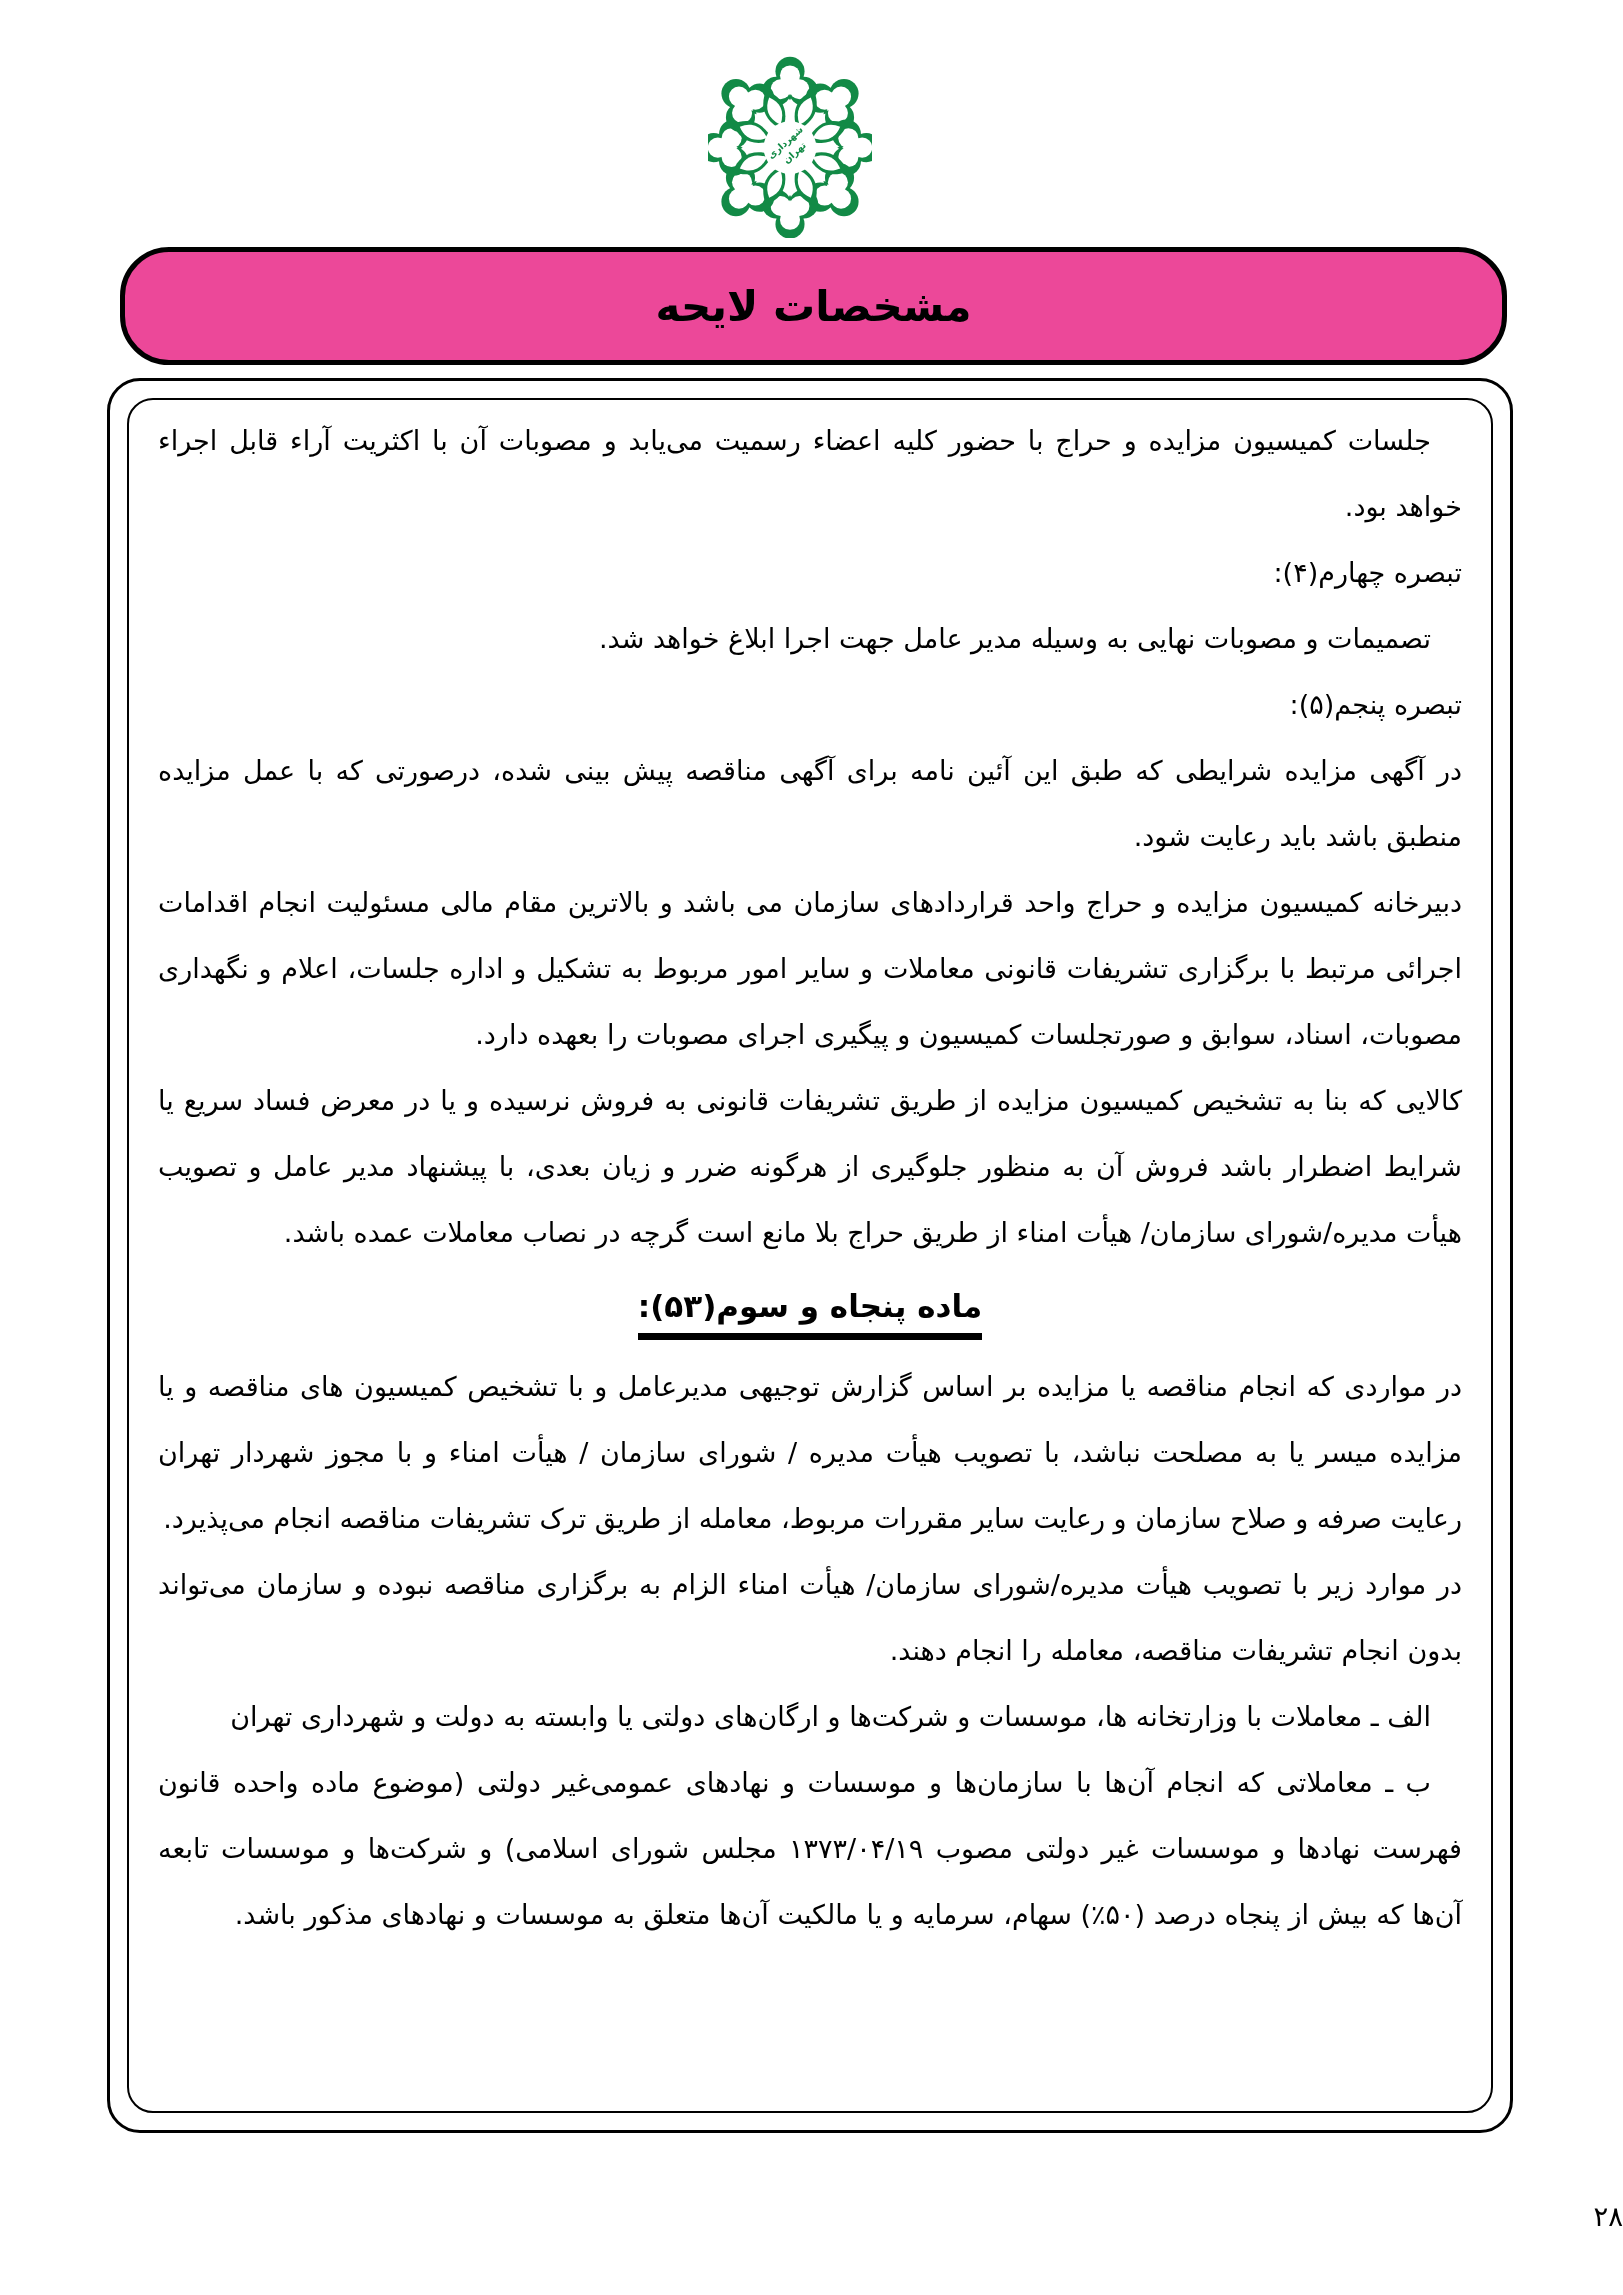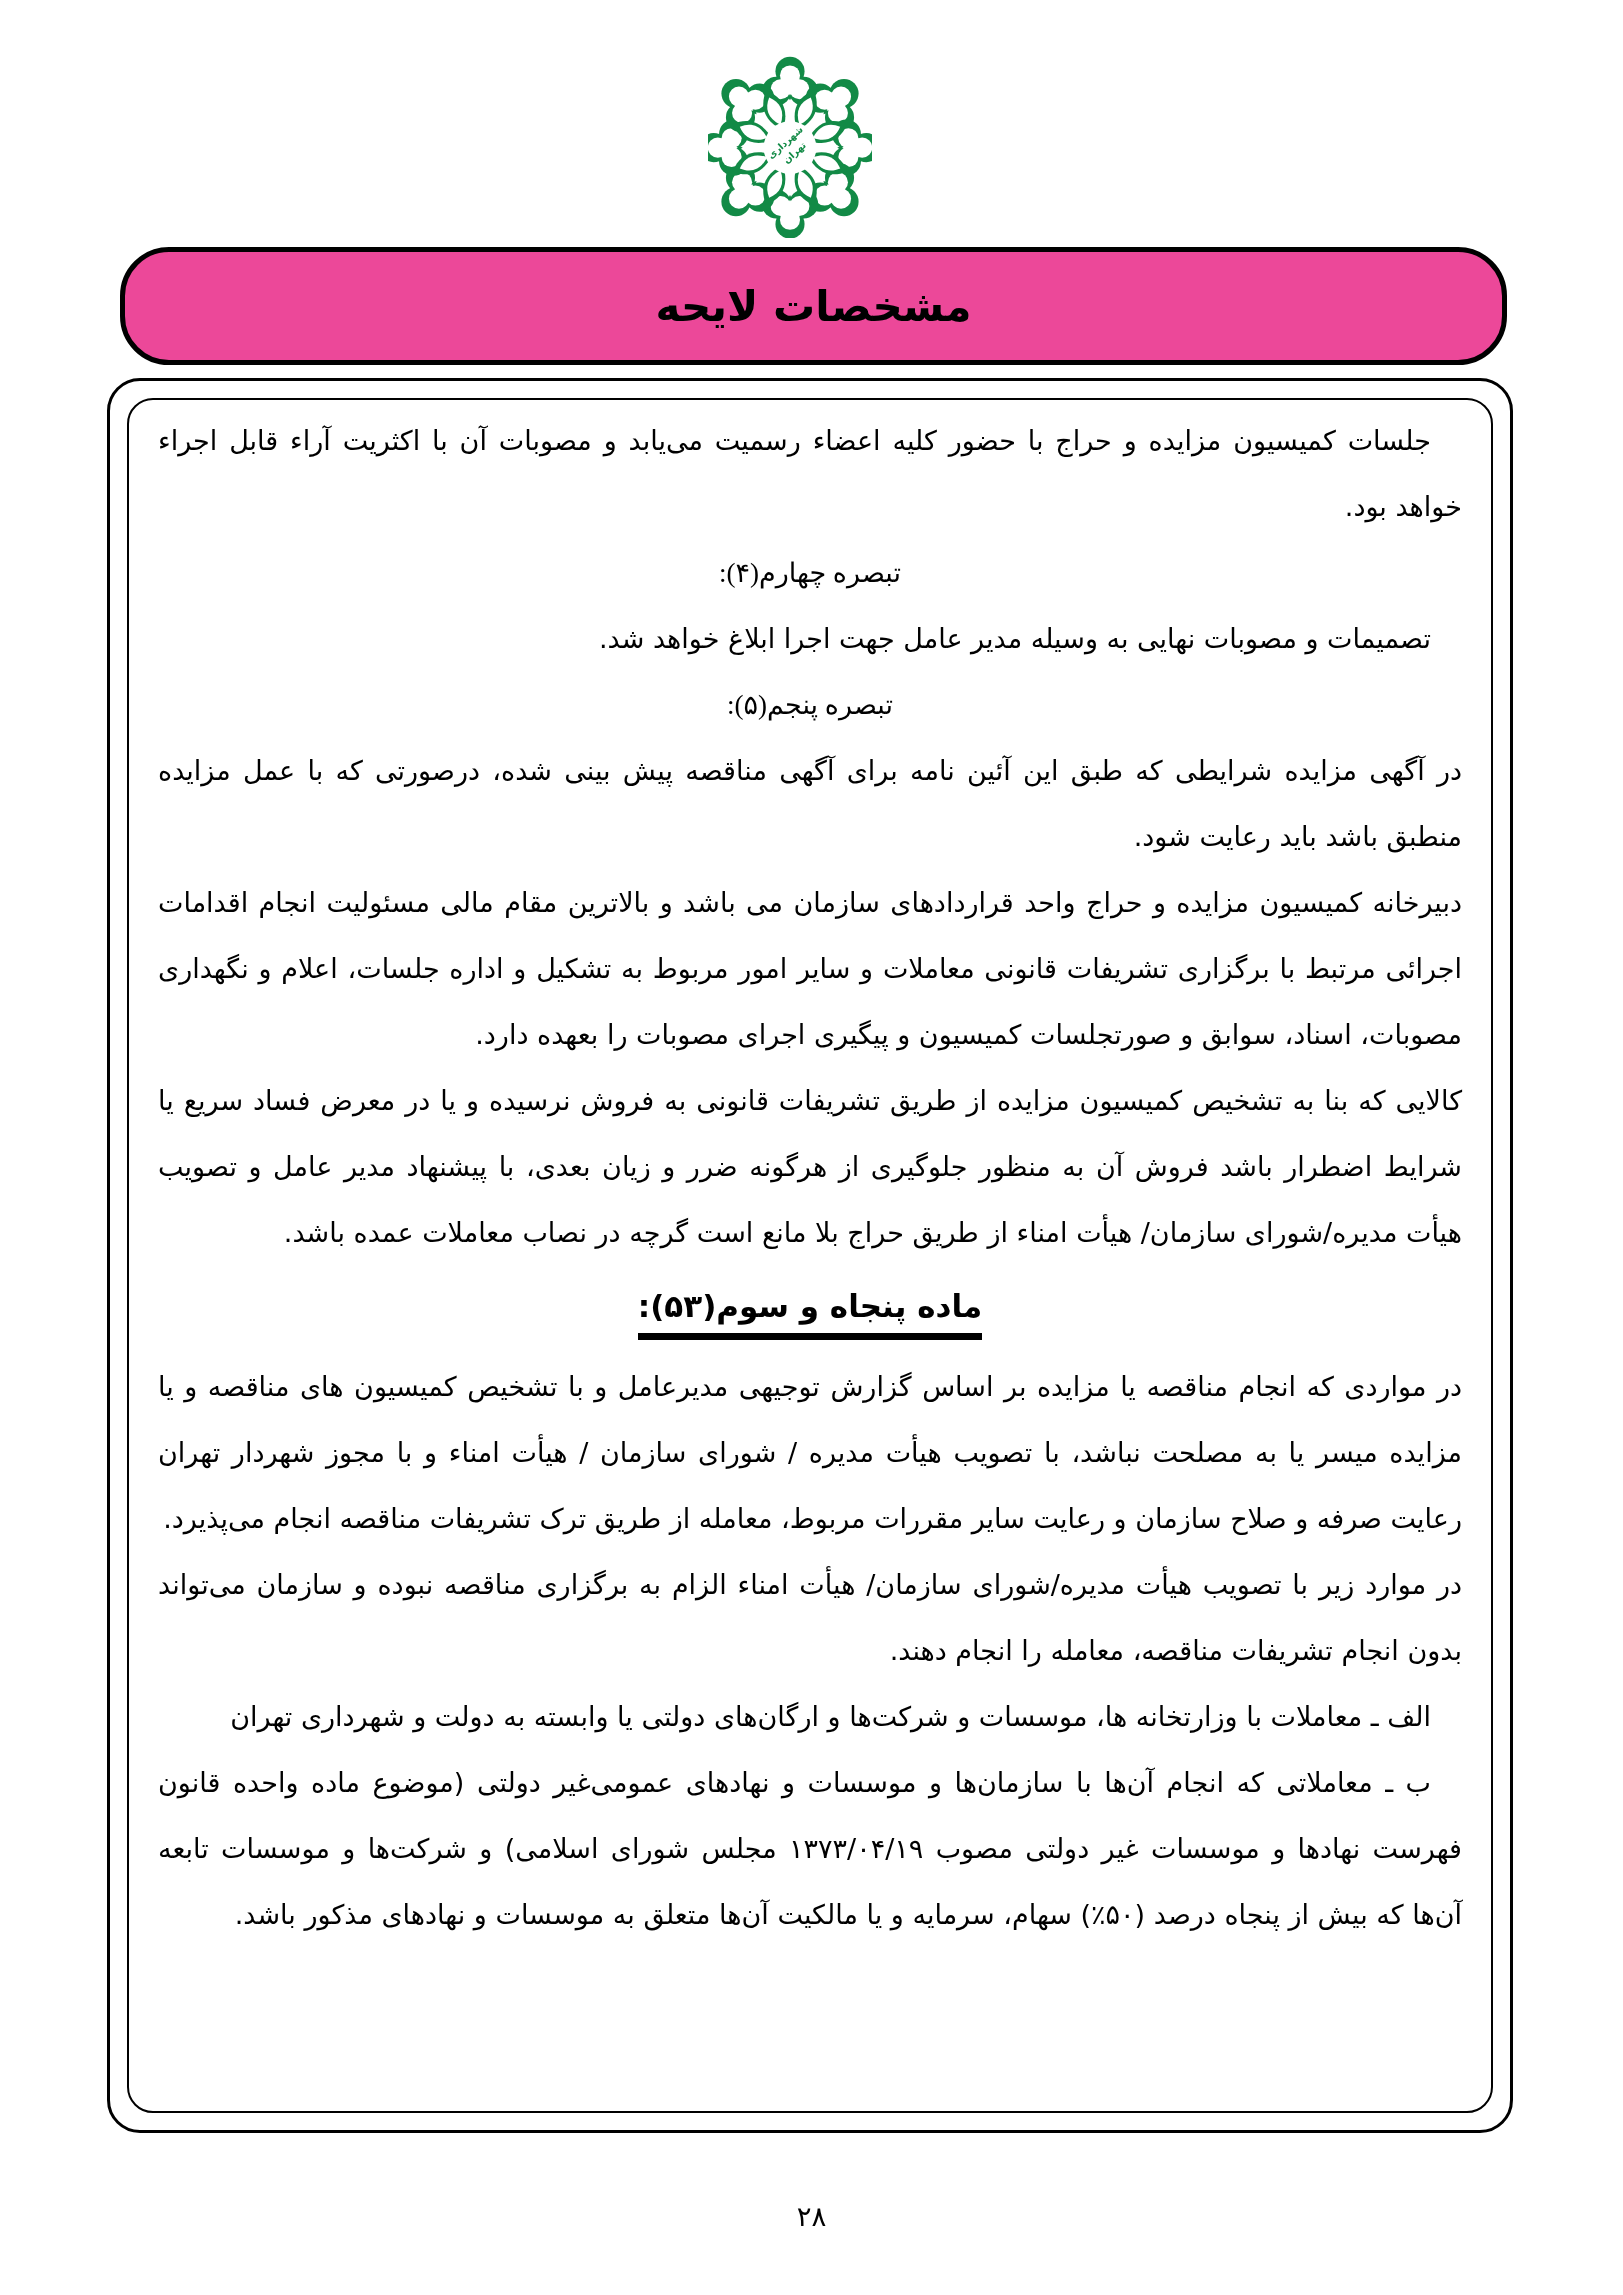--- a/index.html
+++ b/index.html
@@ -59,39 +59,38 @@
 
   
   .doc-body{
     direction:rtl;
     text-align:justify;
     font-size:27px;
     line-height:66px;
   }
   .block{margin:0;}
   .block.indent{text-indent:31px;}
-  .block.subheading{text-align:center;font-family:Liberation Serif, serif;}
+  .block.subheading{text-align:right;}
   .block.article-heading{
     text-align:center;
     line-height:76px;
     margin:2.6px 0 7.9px 0;
   }
   .ah-text{
     font-weight:bold;
     font-size:31px;
     border-bottom:7.2px solid #000;
     padding-bottom:8.5px;
   }
 
   
   .page-number{
     position:absolute;
     left:0;right:0;
     top:2200px;
-    text-align:center;
     font-size:27.5px;
     letter-spacing:19.6px;
     direction:rtl;
   }
 </style>
 </head>
 <body>
 
 <div class="page">
 

